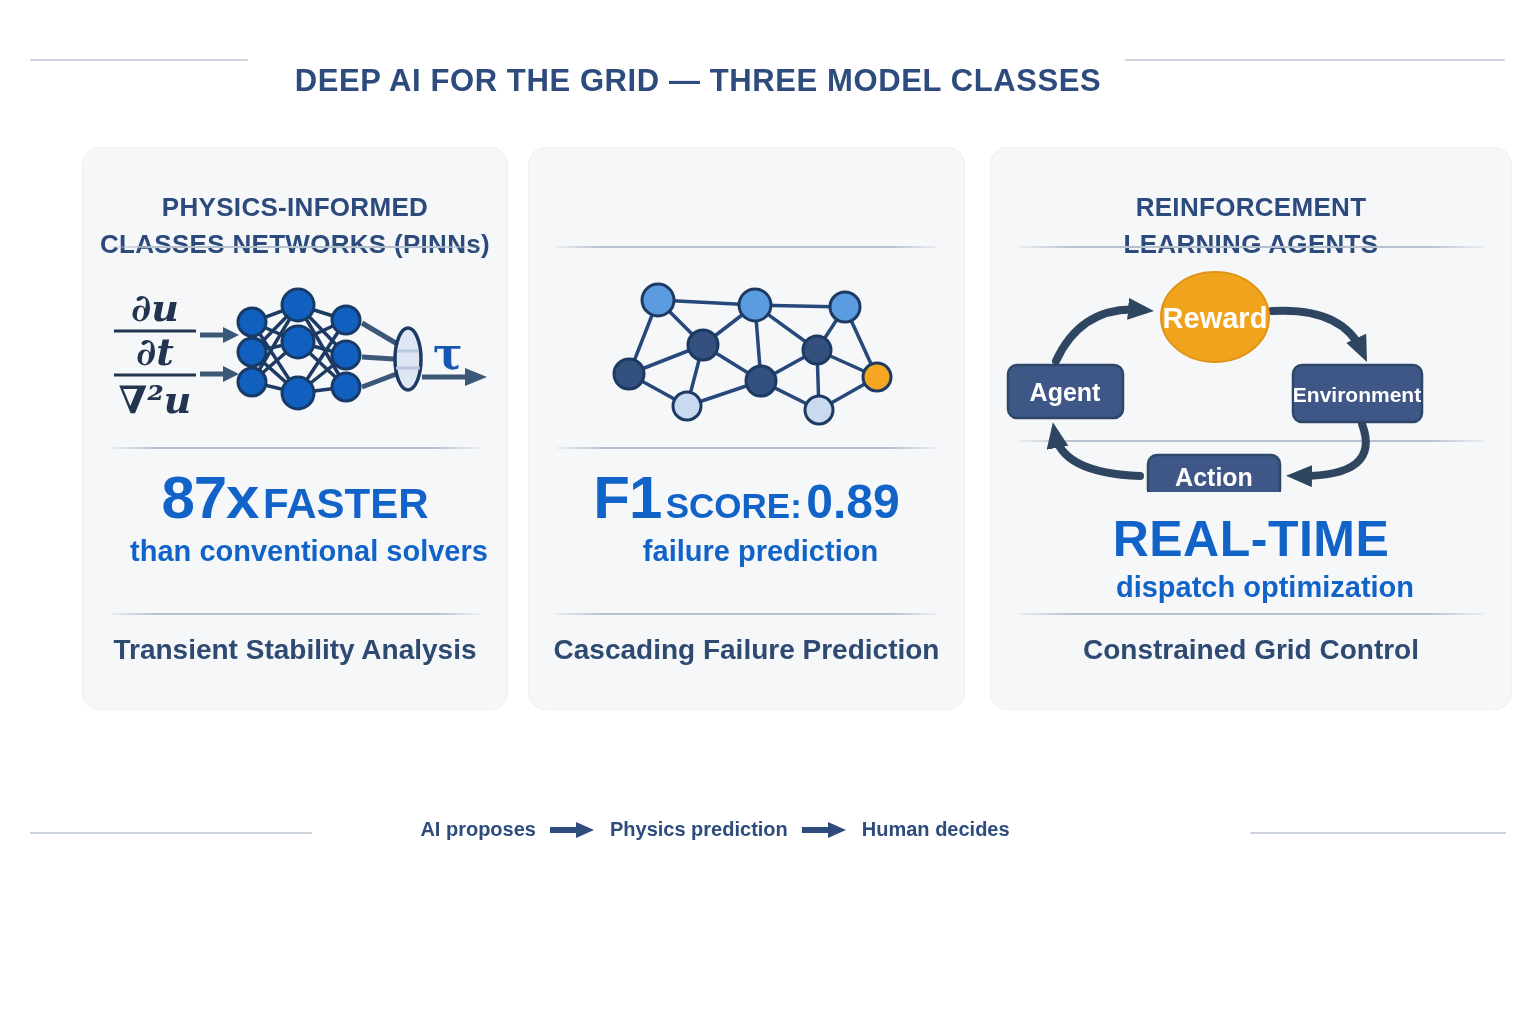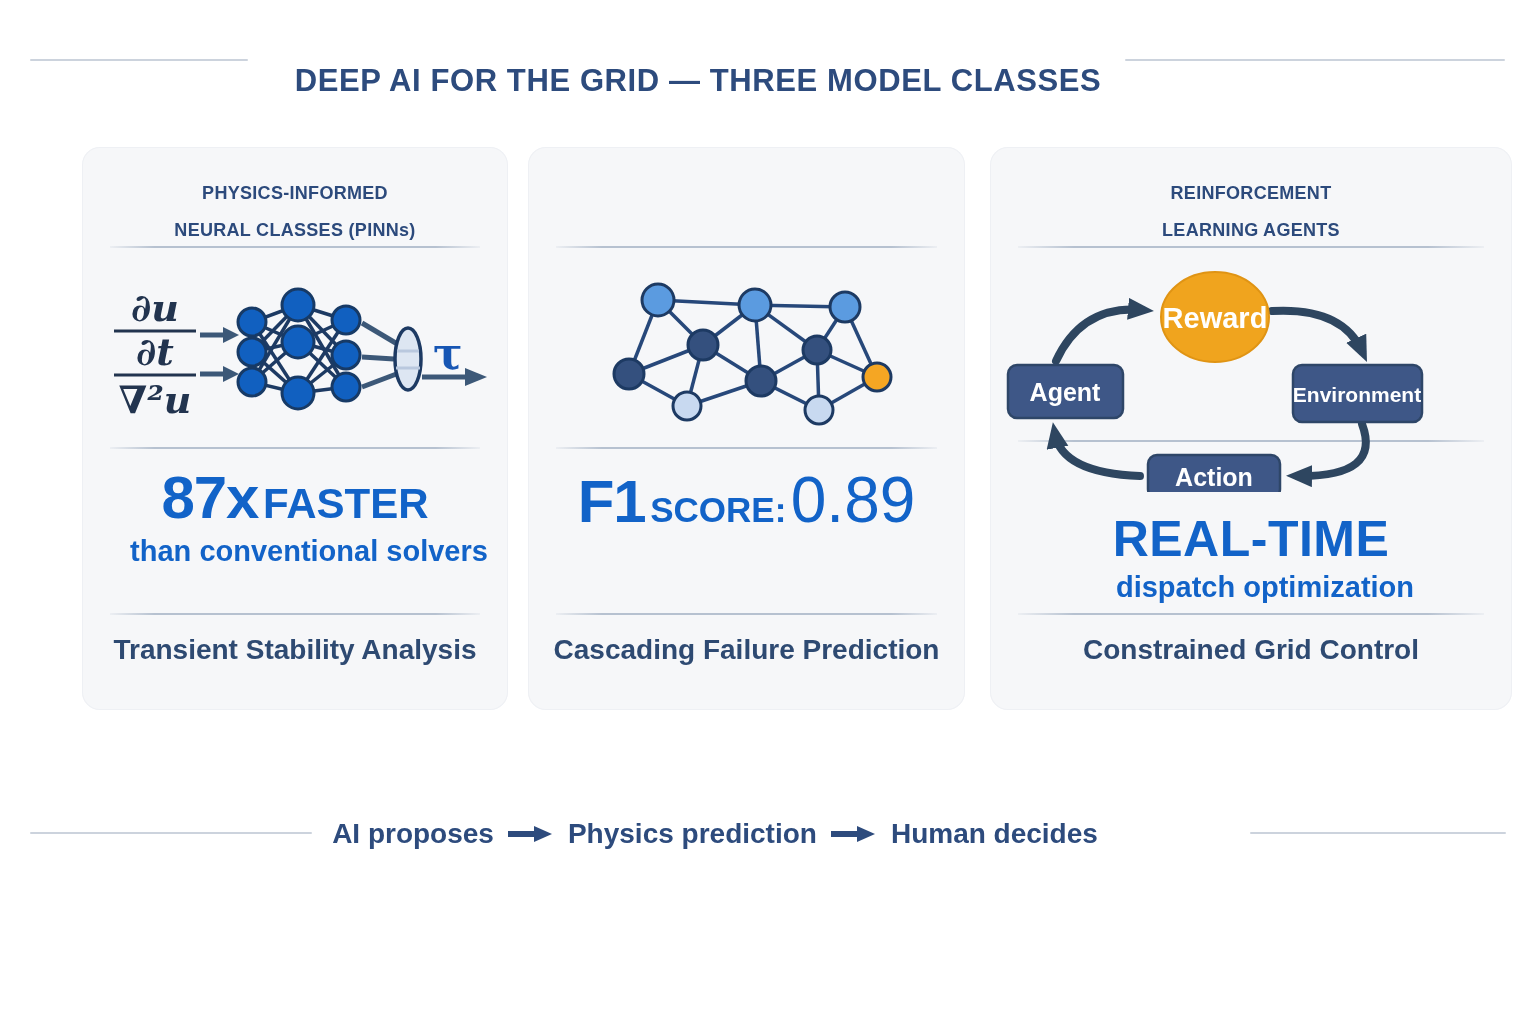--- a/index.html
+++ b/index.html
@@ -16,50 +16,50 @@
   .page-title { position:absolute; top:42px; left:0; width:1372px; text-align:center;
                 font-size:31px; font-weight:bold; color:#2d4b7d; letter-spacing:0.6px;padding-left:12px; }
 
   
   .card { position:absolute; top:147px; height:563px; background:#f6f7f9;
           border-radius:18px; box-shadow:inset 0 0 0 1px #eef0f4; }
   #card-pinns { left:82px;  width:426px; }
   #card-gnns  { left:528px; width:437px; }
   #card-rl    { left:990px; width:522px; }
 
-  .card-heading { position:absolute; top:20px; left:8px; right:8px; text-align:center;
-                  font-size:18px; font-weight:bold; color:#2c4a7c; line-height:37px;
+  .card-heading { position:absolute; top:34px; left:8px; right:8px; text-align:center;
+                  font-size:26px; font-weight:bold; color:#2c4a7c; line-height:37px;
                   letter-spacing:0.3px;margin-top:8px; }
   .card-heading span { display:block; }
 
   .divider { position:absolute; left:28px; right:28px; height:2px;
              background:linear-gradient(90deg, rgba(182,193,208,0.15), #b6c1d0 12%,
                         #b6c1d0 88%, rgba(182,193,208,0.15)); z-index:1; }
   .div1 { top:99px; }  .div2 { top:300px; }  .div3 { top:466px; }
   #card-rl .div2 { top:293px; }
 
   .diagram { position:absolute; top:100px; left:0; z-index:2; }
 
   .metric { position:absolute; top:320px; left:0; right:0; text-align:center;
             color:#1263c8; line-height:1.04; }
   #card-rl .metric { top:366px; }
   .m-xl  { font-size:60px; font-weight:bold; letter-spacing:-1px; }
   .m-lg  { font-size:42px; font-weight:bold;text-align:right; }
   .m-md  { font-size:35px; font-weight:bold; }
-  .m-val { font-size:64px; font-weight:normal; }
+  .m-val { font-size:48px; font-weight:bold; }
   .m-rt  { font-size:50px; font-weight:bold; letter-spacing:0.5px;text-align:center; }
   .m-sub { font-size:29px; font-weight:bold; margin-top:7px;padding-left:28px; }
 
   .card-label { position:absolute; top:487px; left:0; right:0; text-align:center;
                 font-size:28px; font-weight:bold; color:#2e4a72; }
 
   
   .footer-steps { position:absolute; top:818px; left:0; width:1430px;
                   display:flex; justify-content:center; align-items:center; gap:14px;
-                  font-size:28px; font-weight:bold; color:#2d4b7d; }
+                  font-size:20px; font-weight:bold; color:#2d4b7d; }
   .step-arrow { display:inline-block; line-height:0; }
 
   
   .f-txt  { font-family:"DejaVu Serif", serif; font-style:italic; font-weight:bold;
             font-size:38px; fill:#22344f; }
   .f-bar  { stroke:#22344f; stroke-width:3; }
   .nn-edge { stroke:#1d3a63; stroke-width:3.5; }
   .nn-node { fill:#1160c0; stroke:#173a66; stroke-width:3; }
   .slate   { stroke:#3c5878; stroke-width:5; }
   .slate-fill { fill:#3c5878; }
@@ -73,21 +73,21 @@
 </head>
 <body>
 
 <div class="h-rule rule-title-left"></div>
 <h1 class="page-title">DEEP AI FOR THE GRID — THREE MODEL CLASSES</h1>
 <div class="h-rule rule-title-right"></div>
 
 <section class="card" id="card-pinns">
   <h2 class="card-heading">
     <span>PHYSICS-INFORMED</span>
-    <span>NEURAL CLASSES (PINNs)</span>
+    <span>CLASSES NETWORKS (PINNs)</span>
   </h2>
   <div class="divider div1"></div>
 
   <svg class="diagram" width="426" height="200" viewBox="0 0 426 200">
 
     <g>
       <text x="73" y="74" text-anchor="middle" class="f-txt">∂u</text>
       <line x1="32" y1="84" x2="114" y2="84" class="f-bar"></line>
       <text x="73" y="118" text-anchor="middle" class="f-txt">∂t</text>
       <line x1="32" y1="128" x2="114" y2="128" class="f-bar"></line>
@@ -200,20 +200,21 @@
     </g>
   </svg>
 
   <div class="divider div2"></div>
   <div class="metric">
     <div>
       <span class="m-xl">F1</span>
       <span class="m-md">SCORE:</span>
       <span class="m-val">0.89</span>
     </div>
+    <div class="m-sub">failure prediction</div>
   </div>
   <div class="divider div3"></div>
   <div class="card-label">Cascading Failure Prediction</div>
 </section>
 
 <section class="card" id="card-rl">
   <h2 class="card-heading">
     <span>REINFORCEMENT</span>
     <span>LEARNING AGENTS</span>
   </h2>

